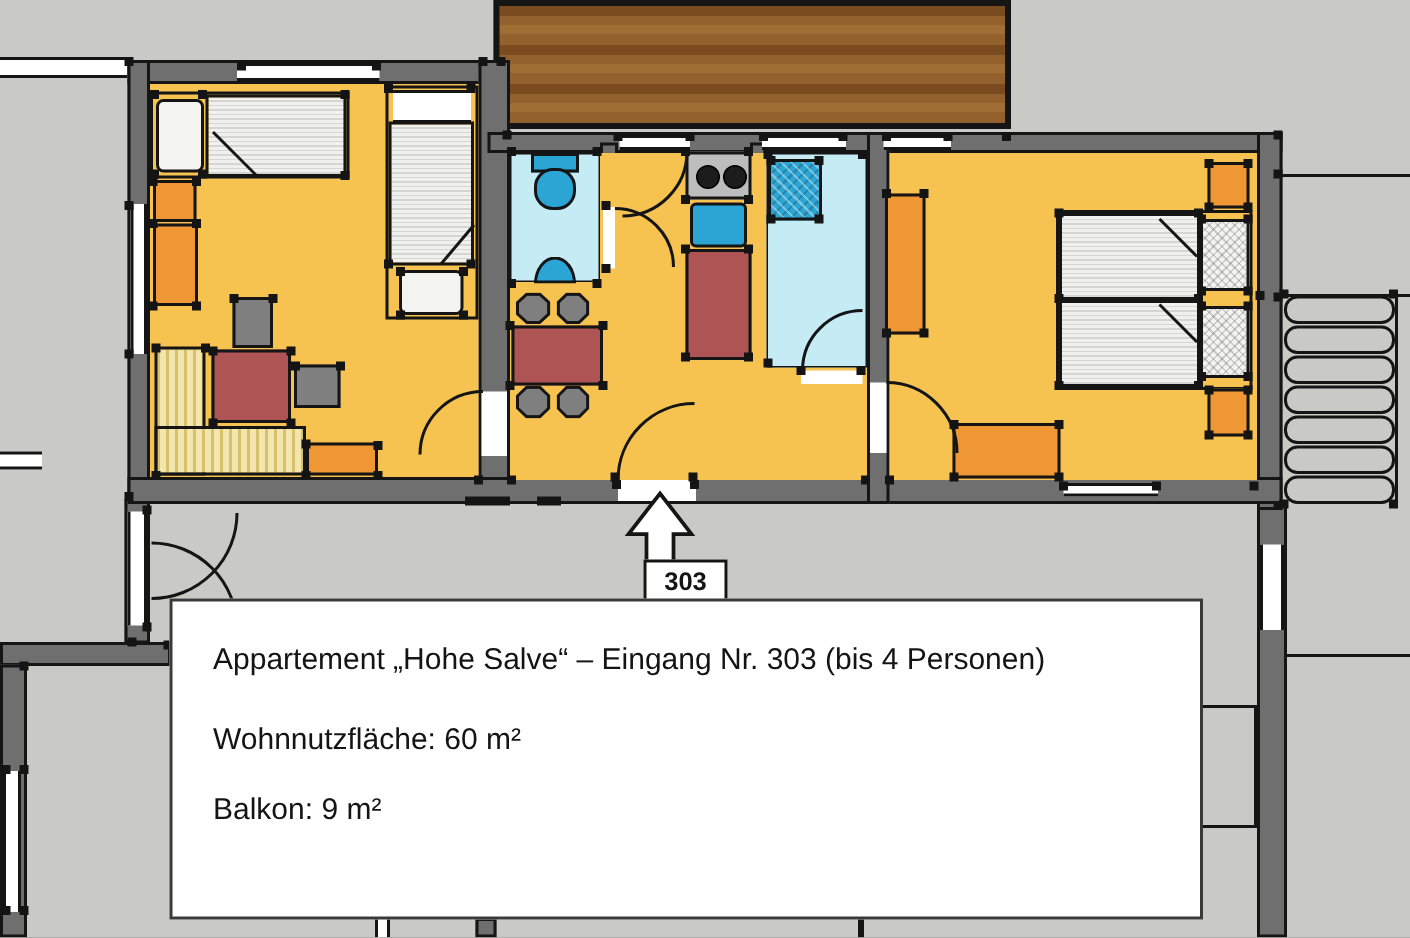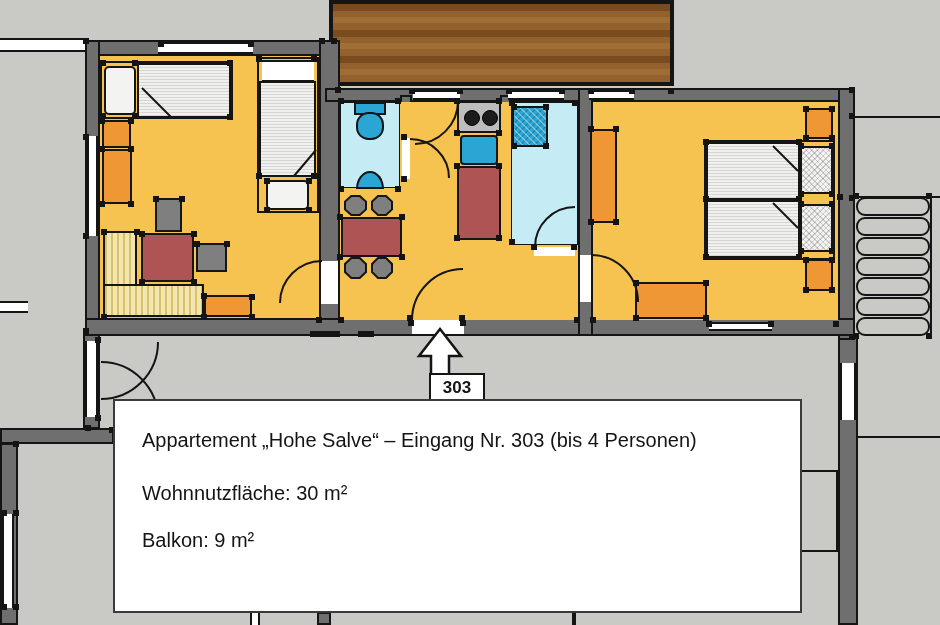--- a/index.html
+++ b/index.html
@@ -312,17 +312,17 @@
     </g>
     <polygon points="440,329 461,356 449,356 449,402 431,402 431,356 419,356" fill="#ffffff" stroke="#151515" stroke-width="2.5"></polygon>
   </svg>
 
   <div class="a" id="box303" style="left:410px;top:373px;width:56px;height:36px;margin-left:19px;">
     <span>303</span>
   </div>
 
   <div class="a" id="infobox" style="left:113px;top:399px;width:689px;height:214px;">
     <div class="boxline" style="top:28px;text-align:right;">Appartement „Hohe Salve“ – Eingang Nr. 303 (bis 4 Personen)</div>
-    <div class="boxline" style="top:81px;">Wohnnutzfläche: 30 m²</div>
+    <div class="boxline" style="top:81px;">Wohnnutzfläche: 60 m²</div>
     <div class="boxline" style="top:128px;">Balkon: 9 m²</div>
   </div>
 
 </div>
 
 </body></html>

